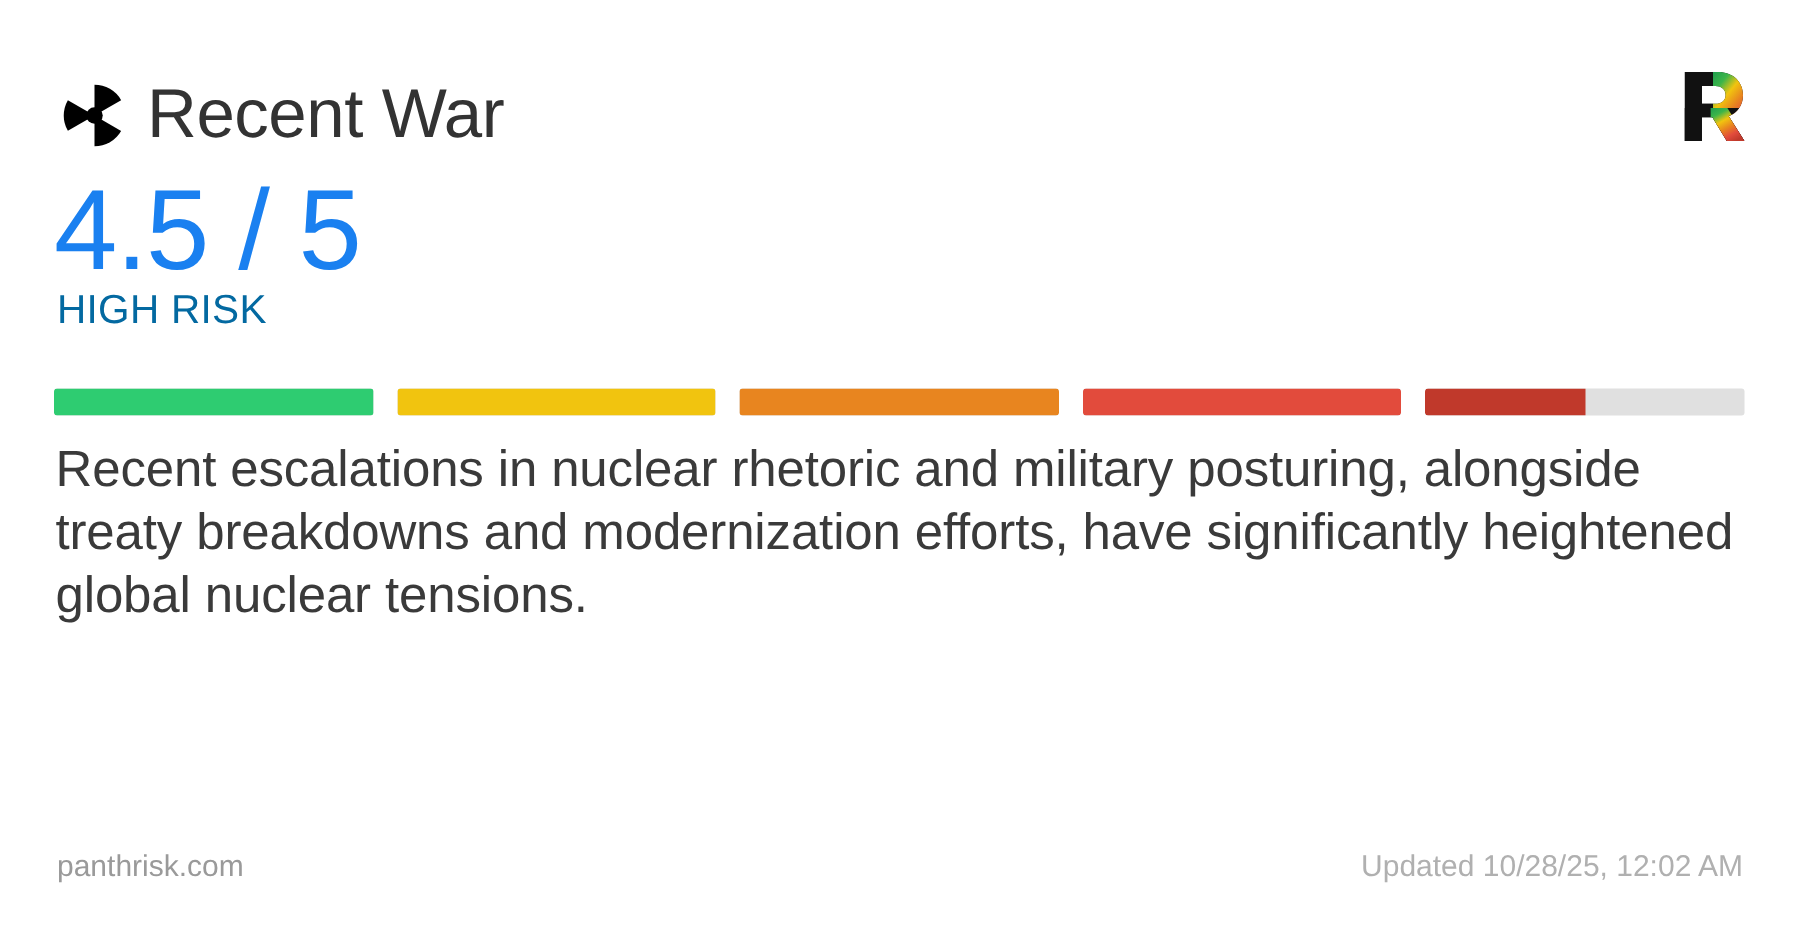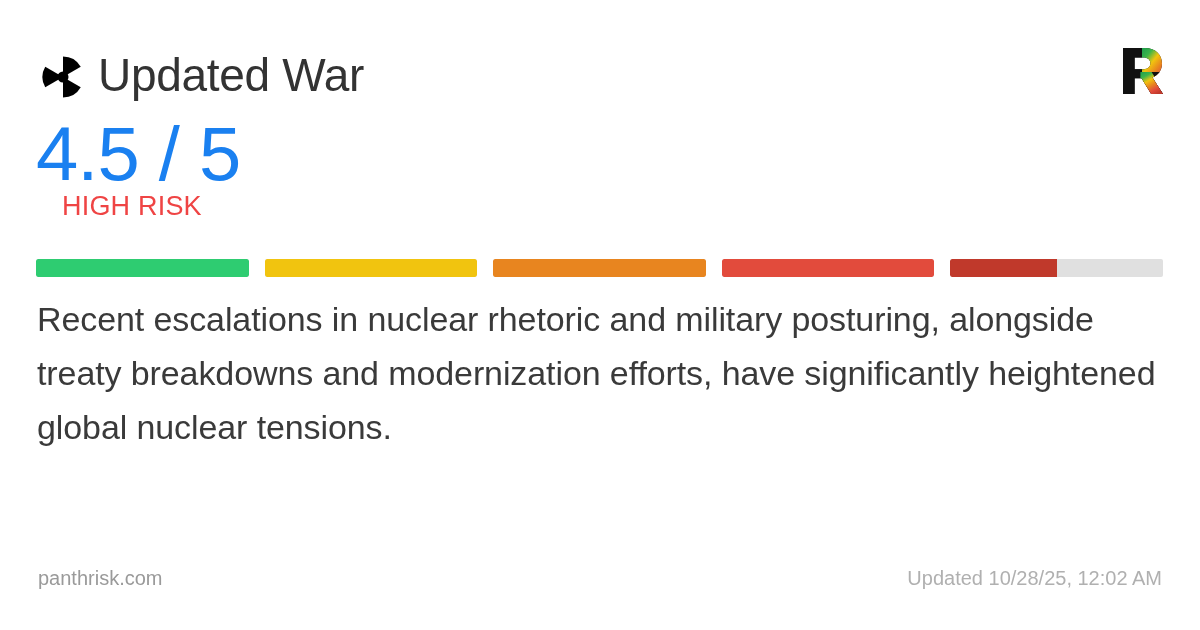--- a/index.html
+++ b/index.html
@@ -122,21 +122,21 @@
     border-radius: 2px;
   }
 
   
   .description {
     position: absolute;
     left: 37px;
     top: 292px;
     width: 1128px;
     font-size: 34px;
-    line-height: 54px;
+    line-height: 42px;
     font-weight: 400;
     color: #3a3a3a;
     letter-spacing: -0.1px;
   }
 
   
   .footer {
     position: absolute;
     left: 38px;
     right: 38px;
@@ -169,21 +169,21 @@
 
     <div class="title-group">
       <svg class="radiation-icon" viewBox="0 0 100 100" aria-hidden="true">
         <g fill="#000000">
           <circle cx="50" cy="50" r="11"></circle>
           <path d="M50,50 L14.5,29.5 A41,41 0 0 1 50,9 Z" transform="rotate(-60 50 50)"></path>
           <path d="M50,50 L14.5,29.5 A41,41 0 0 1 50,9 Z" transform="rotate(60 50 50)"></path>
           <path d="M50,50 L14.5,29.5 A41,41 0 0 1 50,9 Z" transform="rotate(180 50 50)"></path>
         </g>
       </svg>
-      <div class="page-title">Updated War</div>
+      <div class="page-title">Recent War</div>
     </div>
 
     <svg class="brand-logo" viewBox="0 0 44 50" aria-hidden="true">
       <defs>
         <linearGradient id="rgrad" x1="0" y1="0" x2="0.55" y2="1">
           <stop offset="0.00" stop-color="#1f9d4e"></stop>
           <stop offset="0.22" stop-color="#3cb54a"></stop>
           <stop offset="0.42" stop-color="#f1c40f"></stop>
           <stop offset="0.62" stop-color="#e8851f"></stop>
           <stop offset="0.82" stop-color="#e24b3c"></stop>
@@ -199,21 +199,21 @@
         <polygon points="22,2 44,2 44,50 22,50" fill="url(#rgrad)"></polygon>
         <polygon points="22,2 14,2 14,26 22,26" fill="#111111"></polygon>
         <polygon points="0,26 44,26 44,50 0,50" fill="#111111"></polygon>
         <polygon points="20.4,26 31.6,26 44,46 44,50 31.2,50 20.4,32" fill="url(#rgrad)"></polygon>
       </g>
     </svg>
 
   </div>
 
   <div class="score-value" style="color: rgb(26, 128, 240);">4.5 / 5</div>
-  <div class="risk-label" style="color: #ef4444; margin-left: 24px;">HIGH RISK</div>
+  <div class="risk-label" style="color: #0369a1;">HIGH RISK</div>
 
   <div class="meter">
     <div class="meter-seg" style="background: rgb(224, 224, 224);">
       <div class="meter-seg-fill full" style="background:#2ecc71;width:100%"></div>
     </div>
     <div class="meter-seg" style="background: rgb(224, 224, 224);">
       <div class="meter-seg-fill full" style="background:#f1c40f;width:100%"></div>
     </div>
     <div class="meter-seg" style="background: rgb(224, 224, 224);">
       <div class="meter-seg-fill full" style="background:#e8851f;width:100%"></div>

